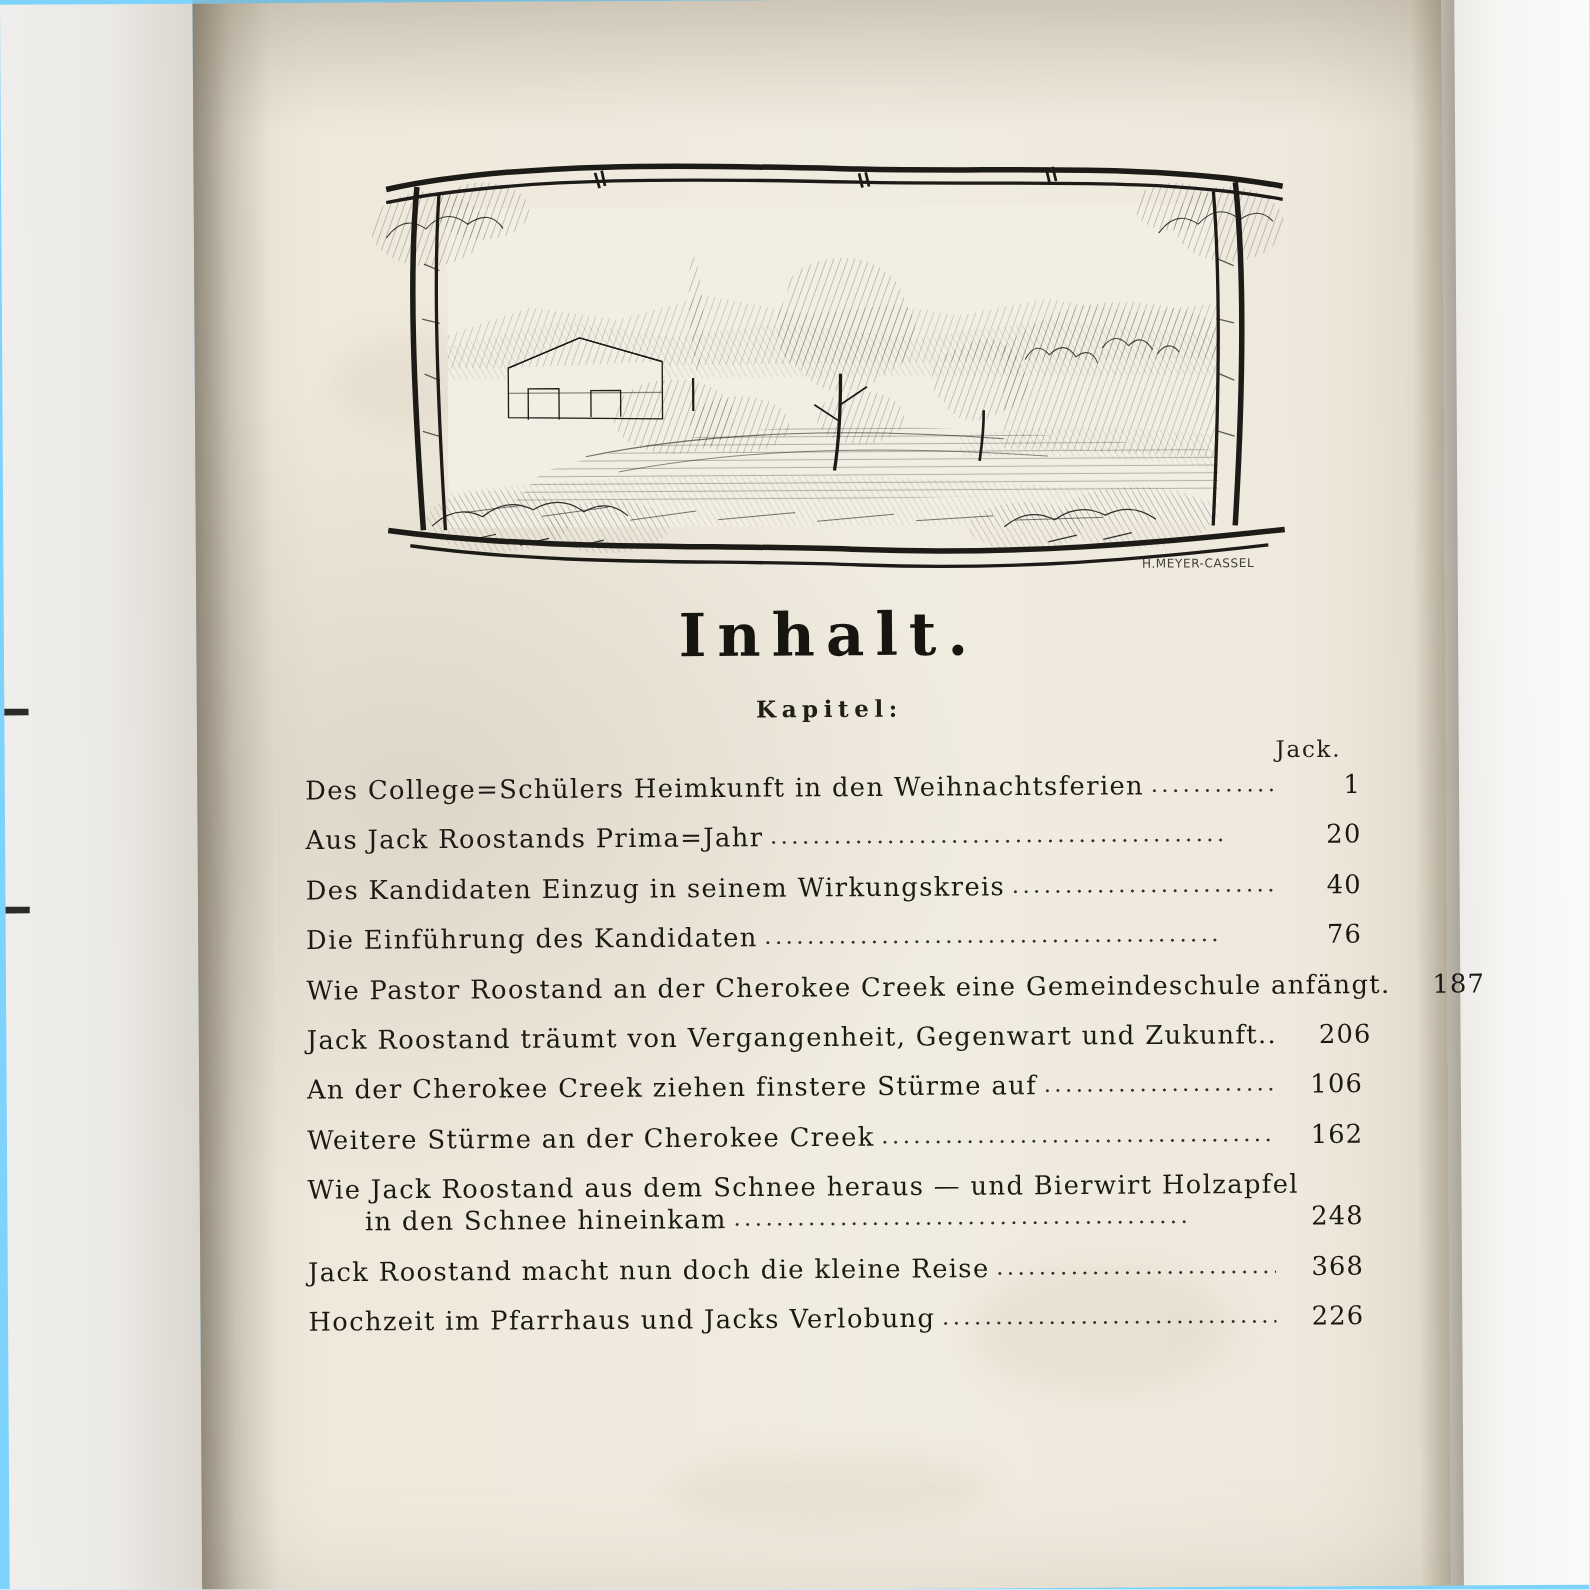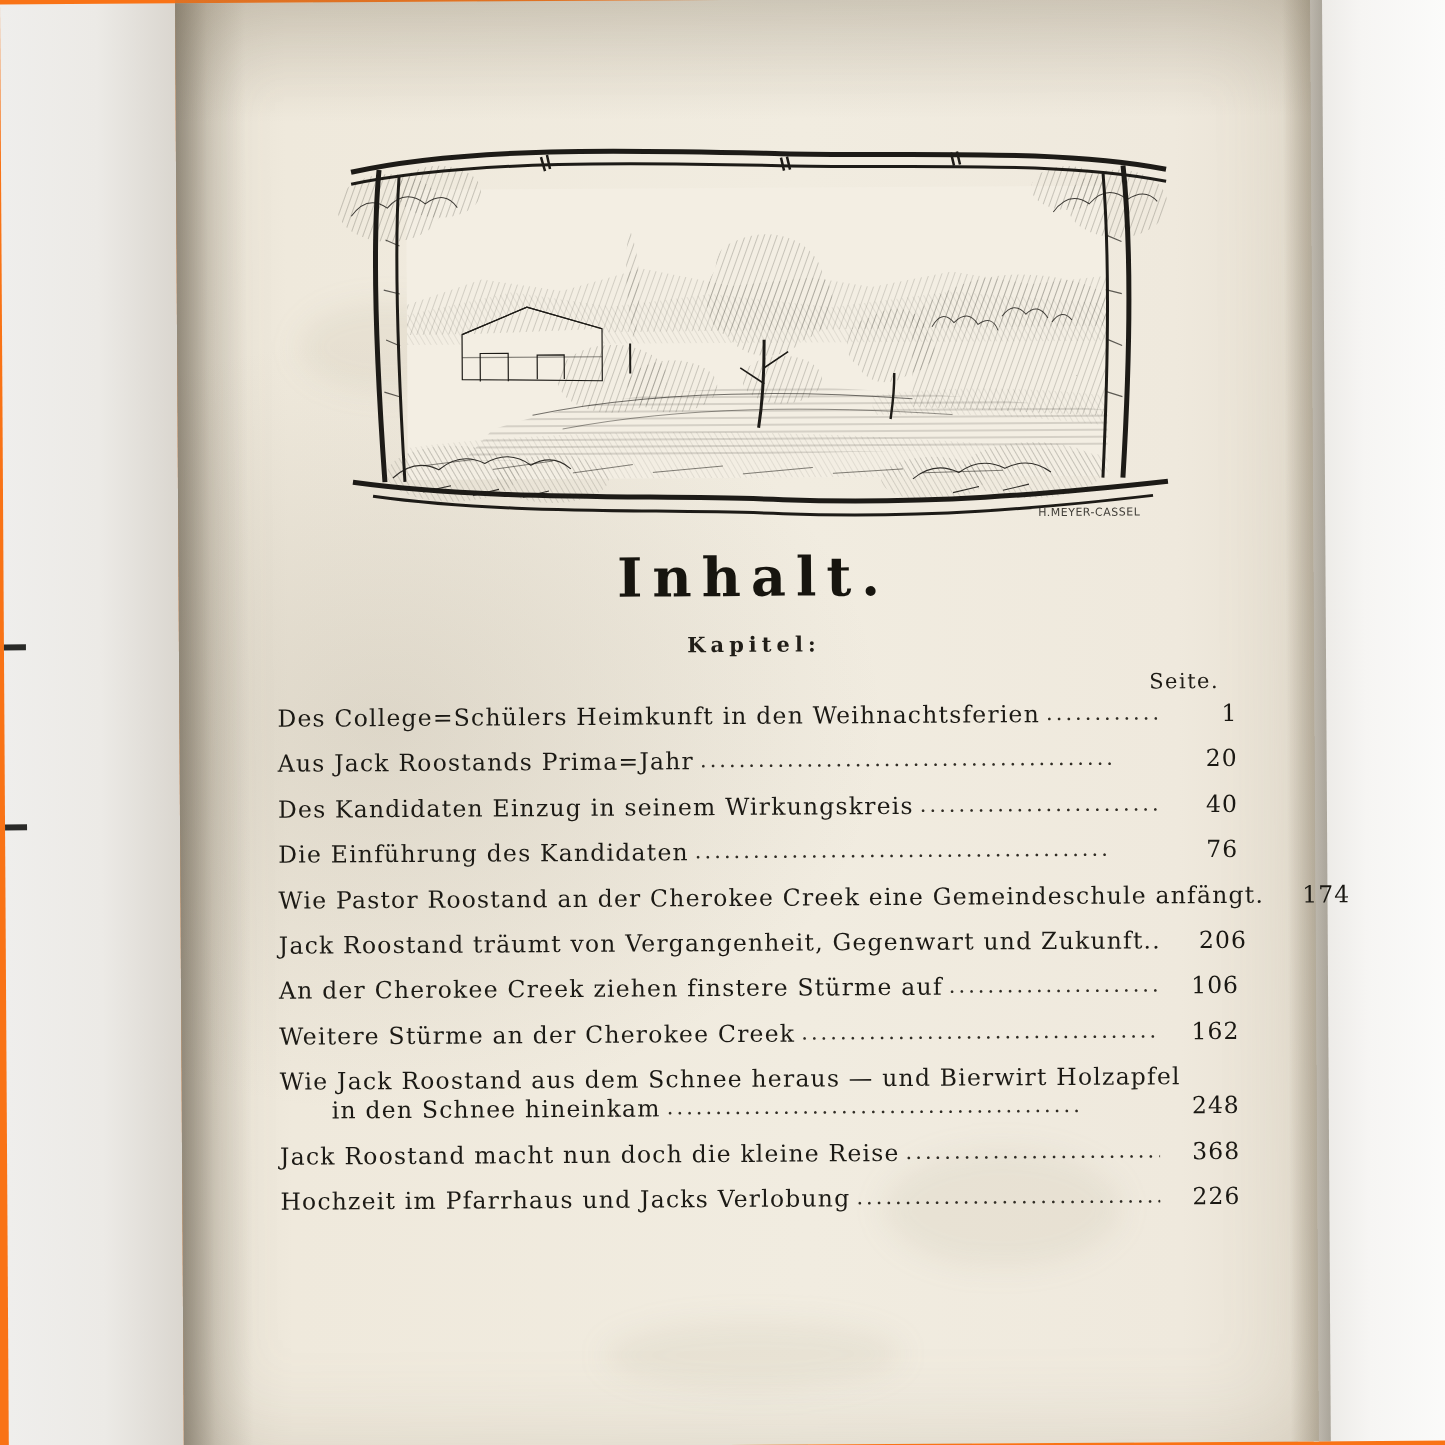--- a/index.html
+++ b/index.html
@@ -12,21 +12,21 @@
     height: 1445px;
     overflow: hidden;
     font-family: "DejaVu Serif", serif;
   }
 
   
   #photo {
     position: relative;
     width: 1445px;
     height: 1445px;
-    background: #f97316;
+    background: #7dd3fc;
     overflow: hidden;
   }
 
   
   .table-left {
     position: absolute;
     left: 0; top: 0;
     width: 175px; height: 1445px;
     background: linear-gradient(90deg,#efeeec 0%, #eceae6 55%, #dad6cf 100%);
   }
@@ -340,21 +340,21 @@
             <path d="M80 348 q22 -20 46 -8 q22 -18 46 -6 q24 -14 46 2 q22 -12 40 4"></path>
             <path d="M600 352 q22 -18 46 -6 q22 -16 46 -4 q24 -12 46 4"></path>
             <path d="M110 362 l28 -6 M160 366 l26 -6 M210 368 l26 -6 M640 366 l26 -6 M690 364 l26 -6"></path>
           </g>
         </svg>
       </div>
       <div class="artist-credit">H.MEYER-CASSEL</div>
 
       <div class="title">Inhalt.</div>
       <div class="subtitle">Kapitel:</div>
-      <div class="seite-label">Seite.</div>
+      <div class="seite-label">Jack.</div>
 
       <div class="toc">
 
         <div class="toc-row">
           <span class="toc-title">Des College=Schülers Heimkunft in den Weihnachtsferien</span>
           <span class="leaders">...........................................</span>
           <span class="toc-page">1</span>
         </div>
 
         <div class="toc-row">
@@ -371,21 +371,21 @@
 
         <div class="toc-row">
           <span class="toc-title">Die Einführung des Kandidaten</span>
           <span class="leaders">...........................................</span>
           <span class="toc-page">76</span>
         </div>
 
         <div class="toc-row">
           <span class="toc-title">Wie Pastor Roostand an der Cherokee Creek eine Gemeindeschule anfängt.</span>
           <span class="leaders"></span>
-          <span class="toc-page">174</span>
+          <span class="toc-page">187</span>
         </div>
 
         <div class="toc-row">
           <span class="toc-title">Jack Roostand träumt von Vergangenheit, Gegenwart und Zukunft..</span>
           <span class="leaders"></span>
           <span class="toc-page">206</span>
         </div>
 
         <div class="toc-row">
           <span class="toc-title">An der Cherokee Creek ziehen finstere Stürme auf</span>

